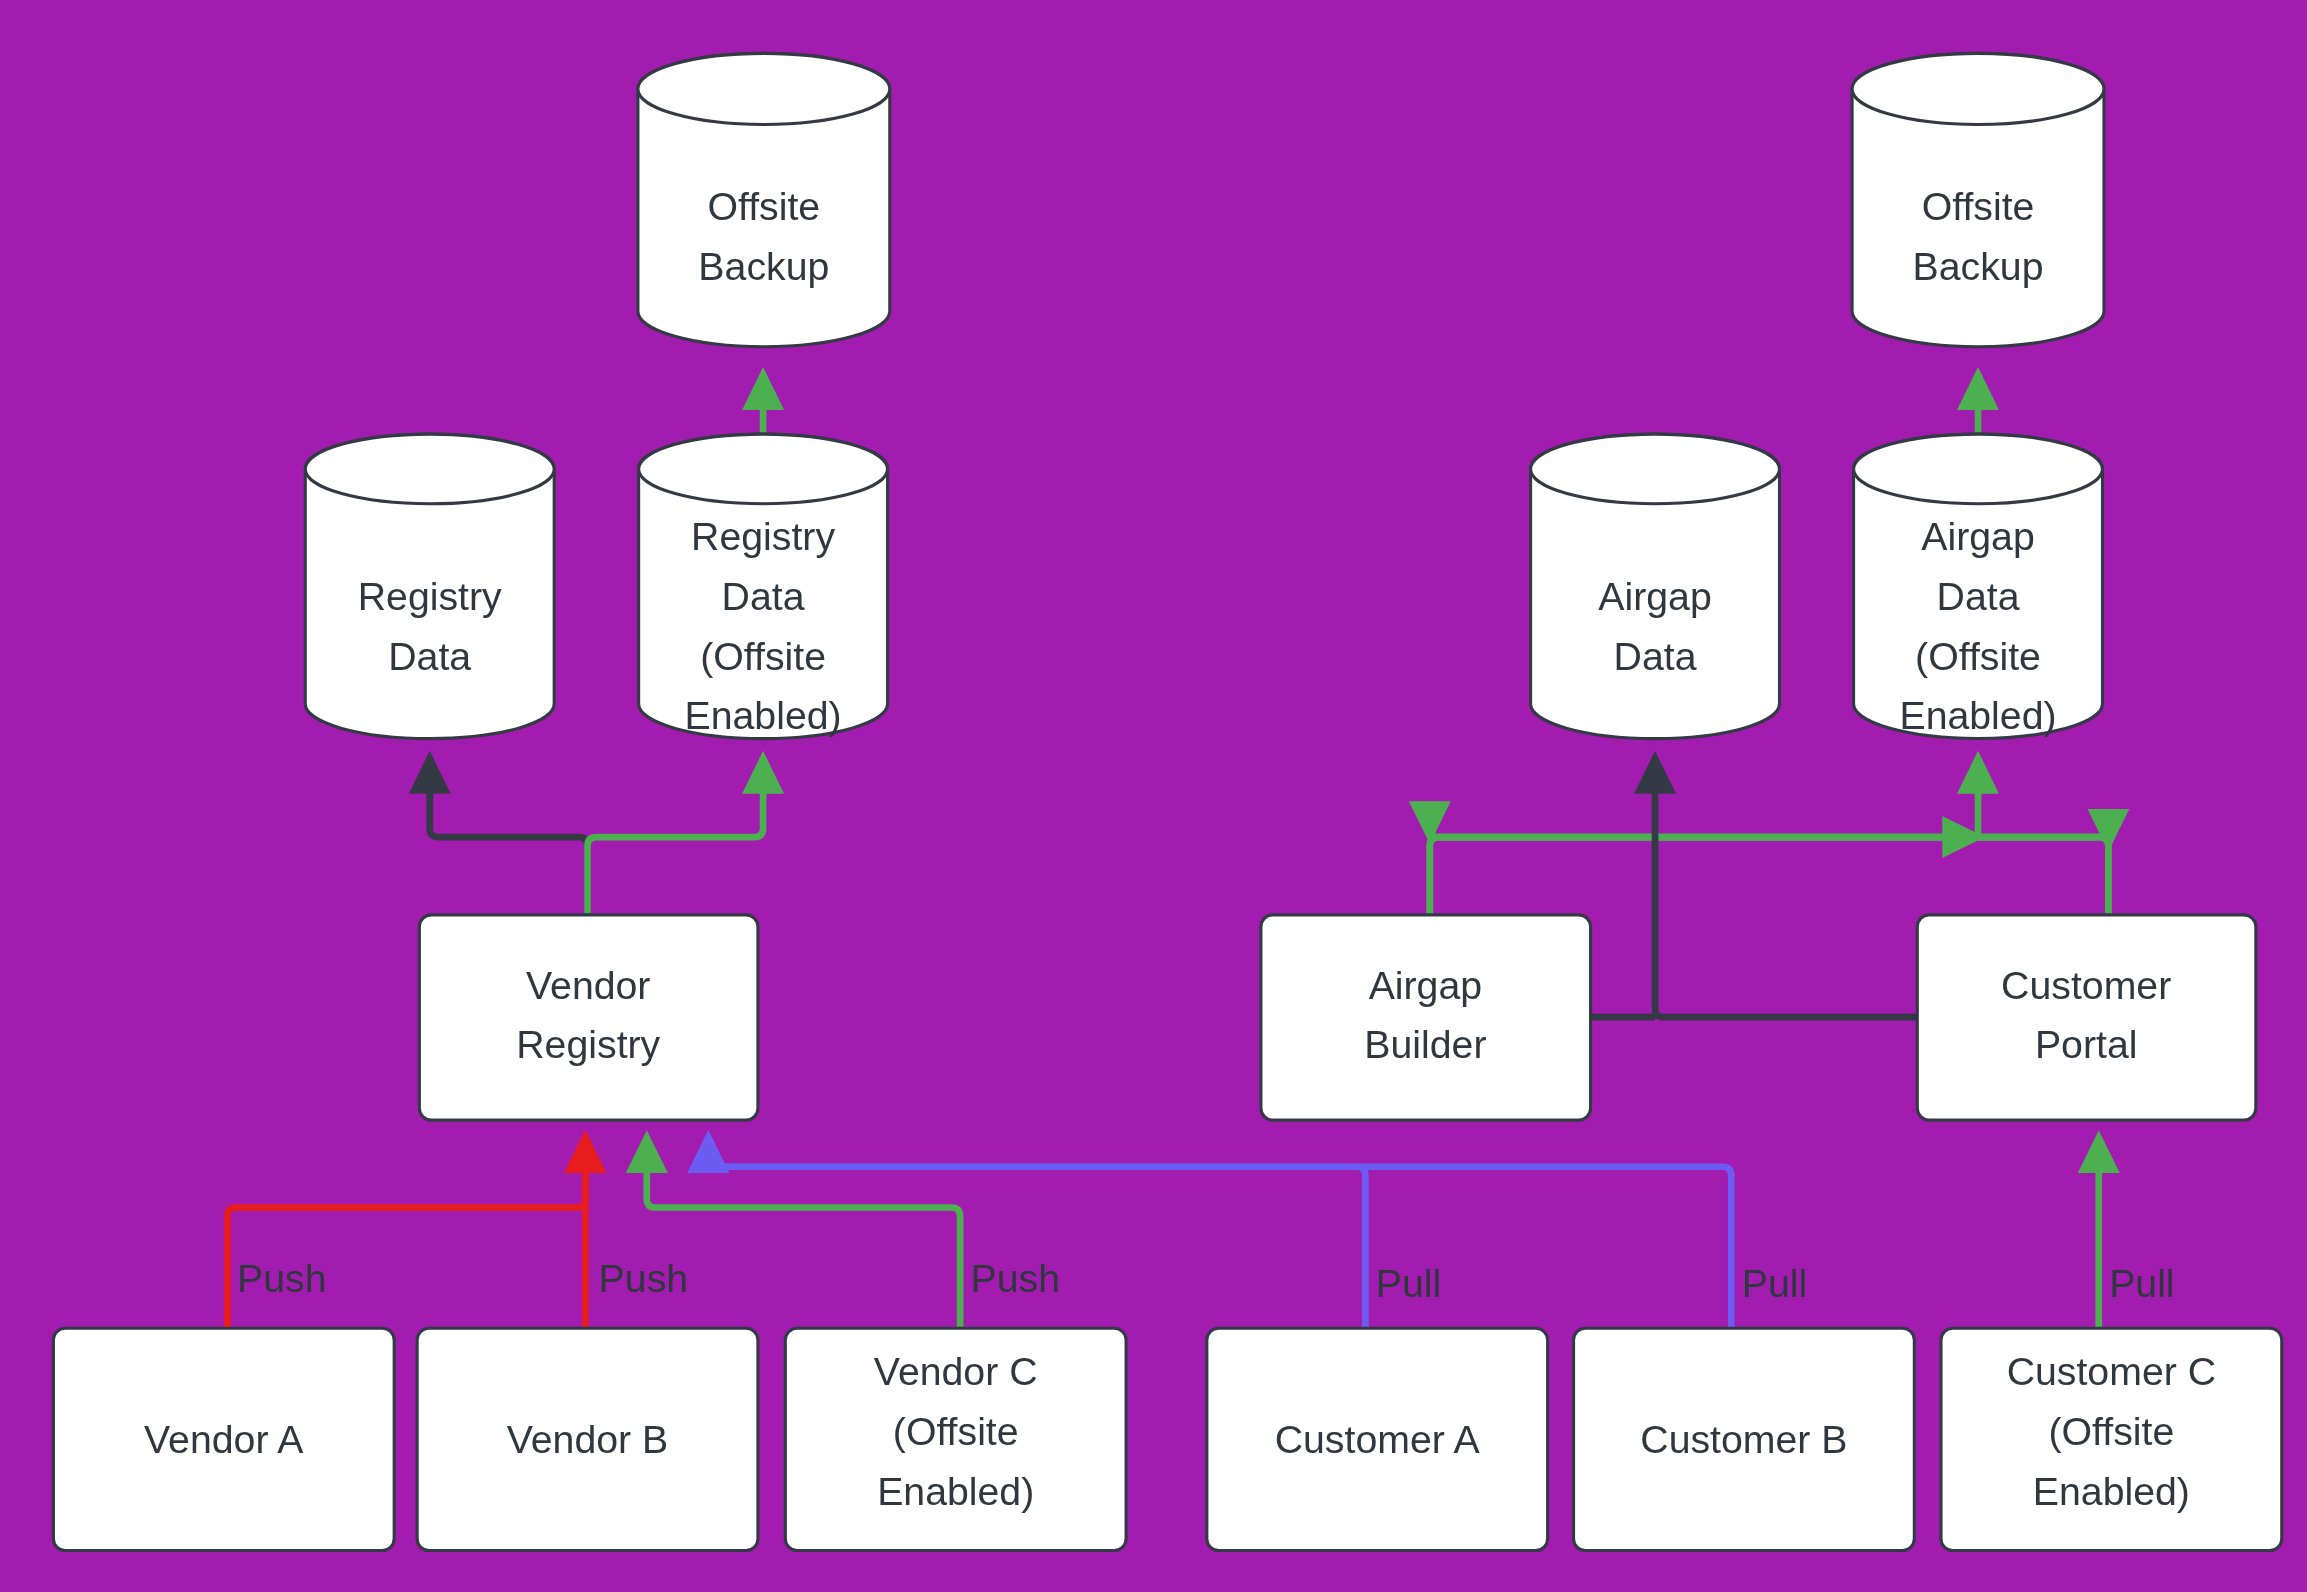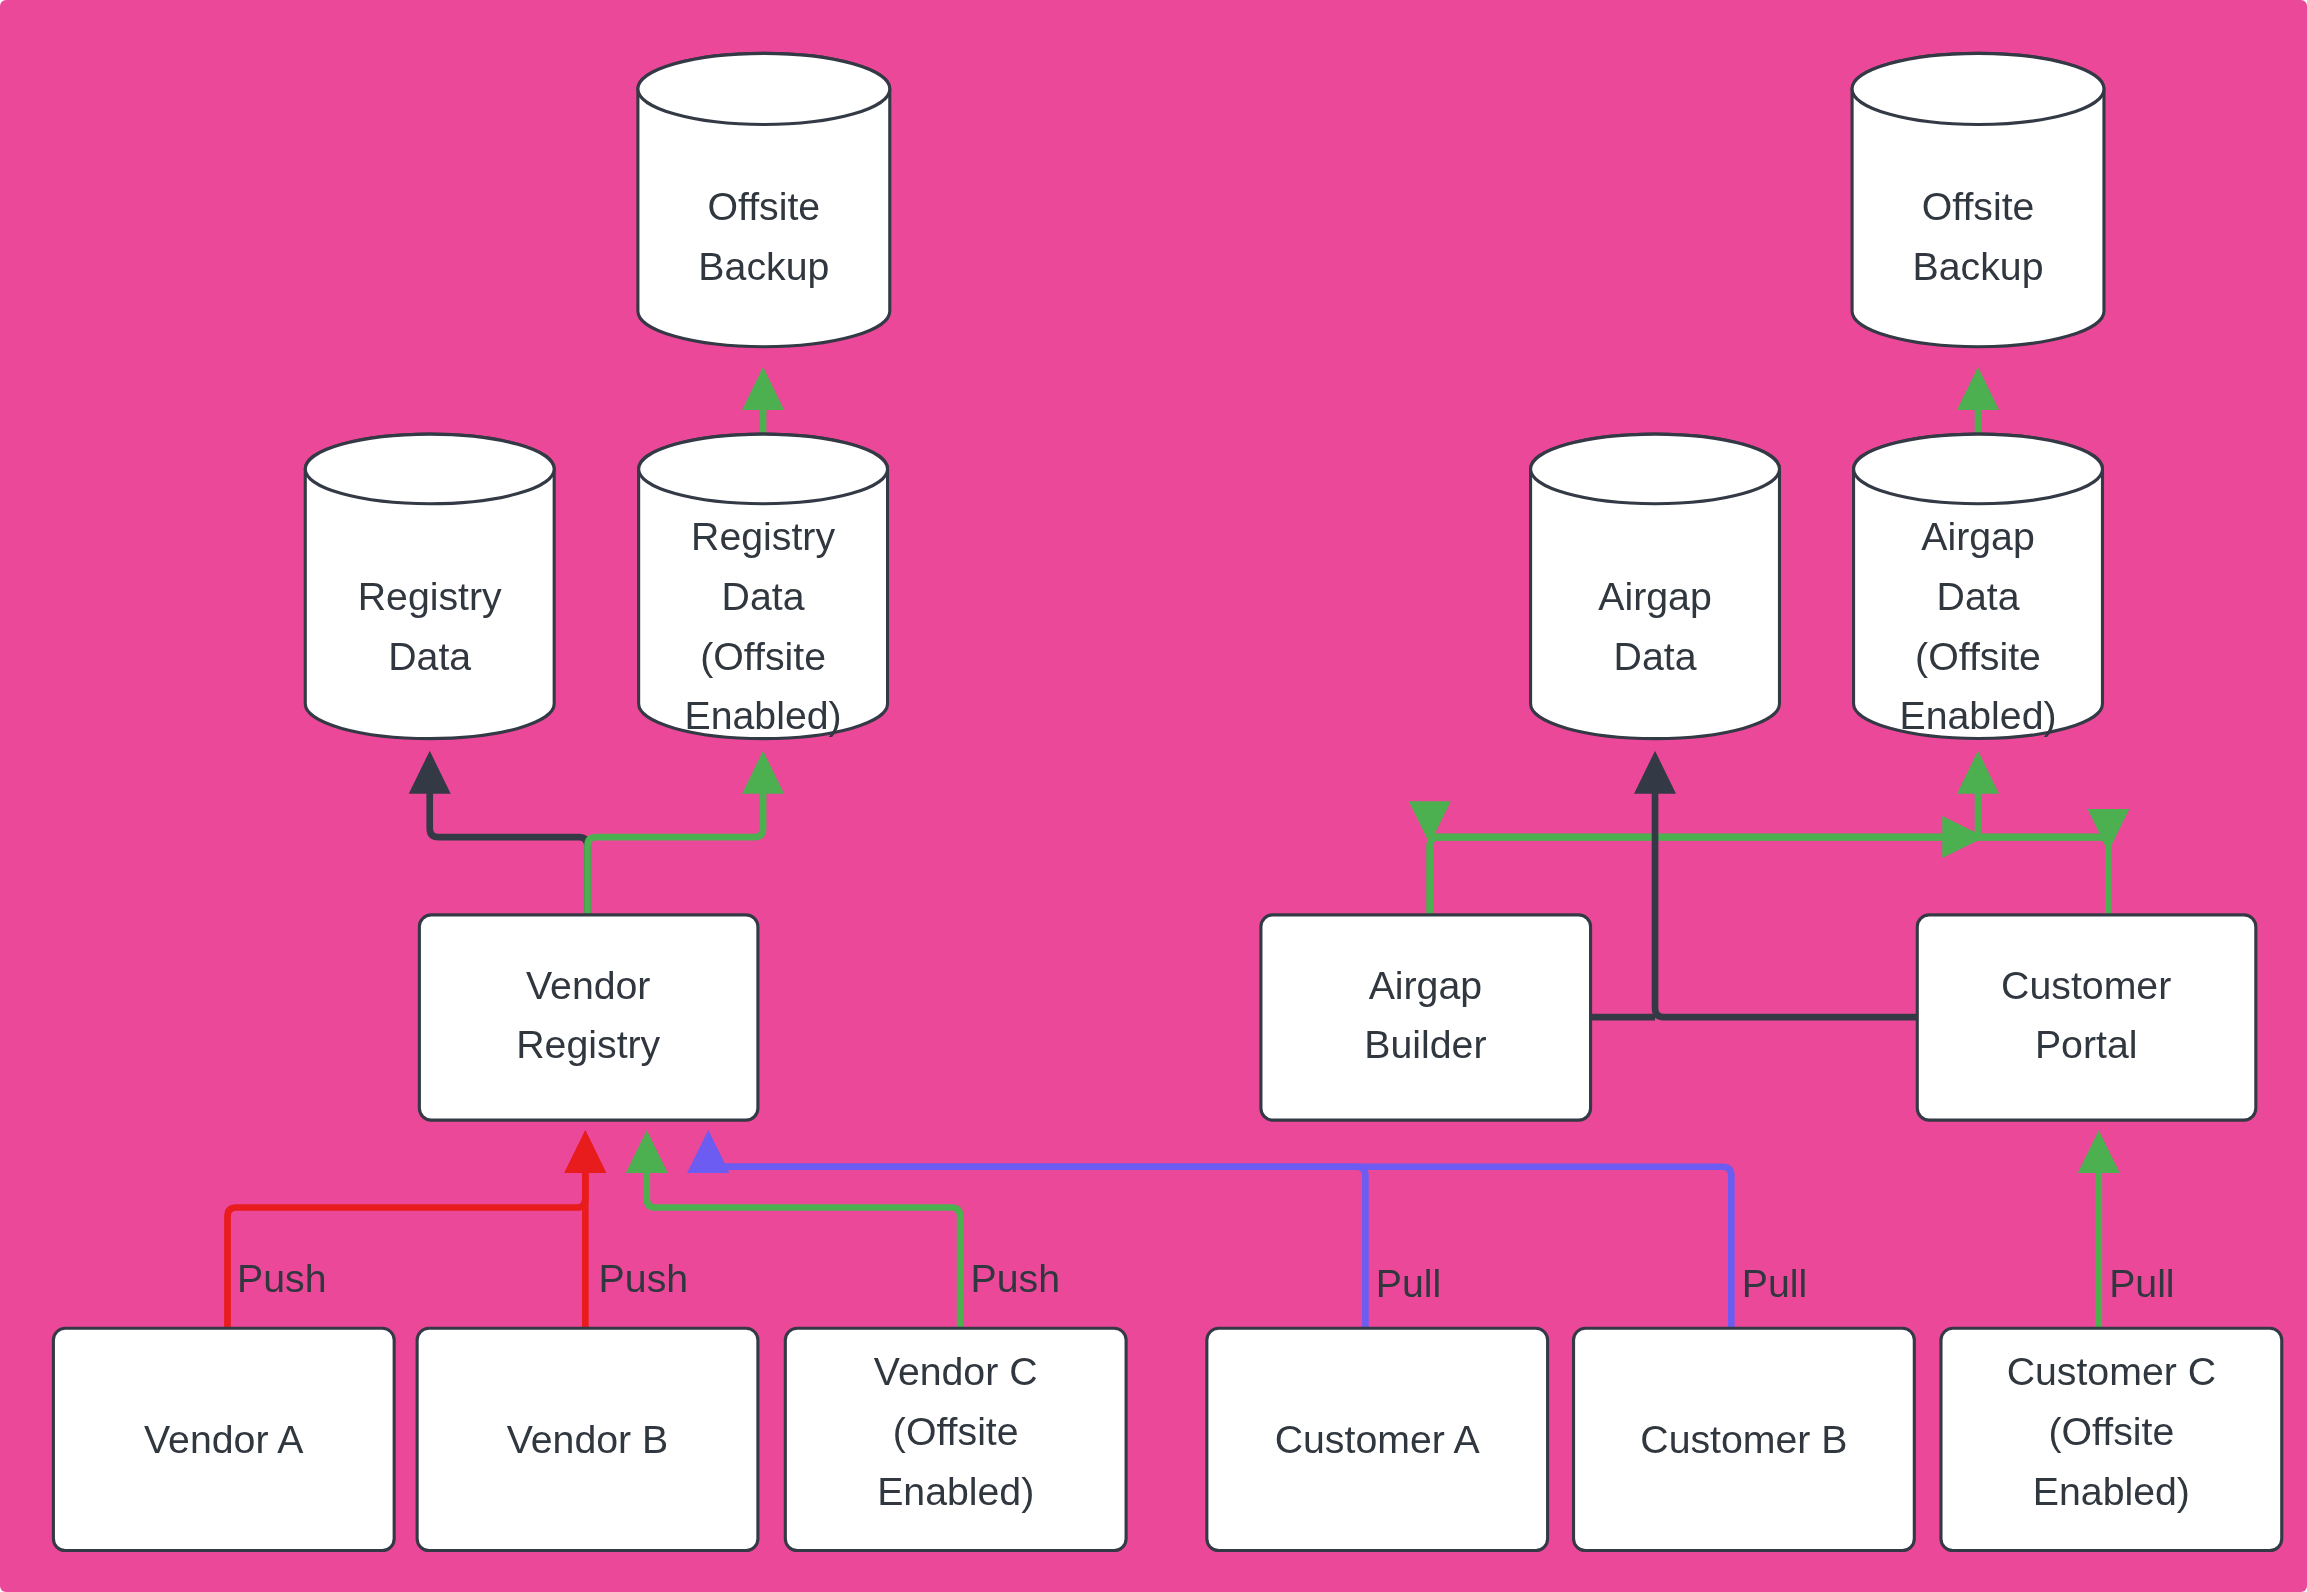--- a/index.html
+++ b/index.html
@@ -10,22 +10,21 @@
   body {
     width: 2307px;
     height: 1592px;
     font-family: "Liberation Sans", sans-serif;
     overflow: hidden;
   }
   #diagram-root {
     position: relative;
     width: 2307px;
     height: 1592px;
-    background: #ec4899;
-    border-radius: 6px;
+    background: #a21caf;
   }
   svg.diagram-canvas {
     position: absolute;
     top: 0;
     left: 0;
     width: 2307px;
     height: 1592px;
     display: block;
   }
   .node-shape {

